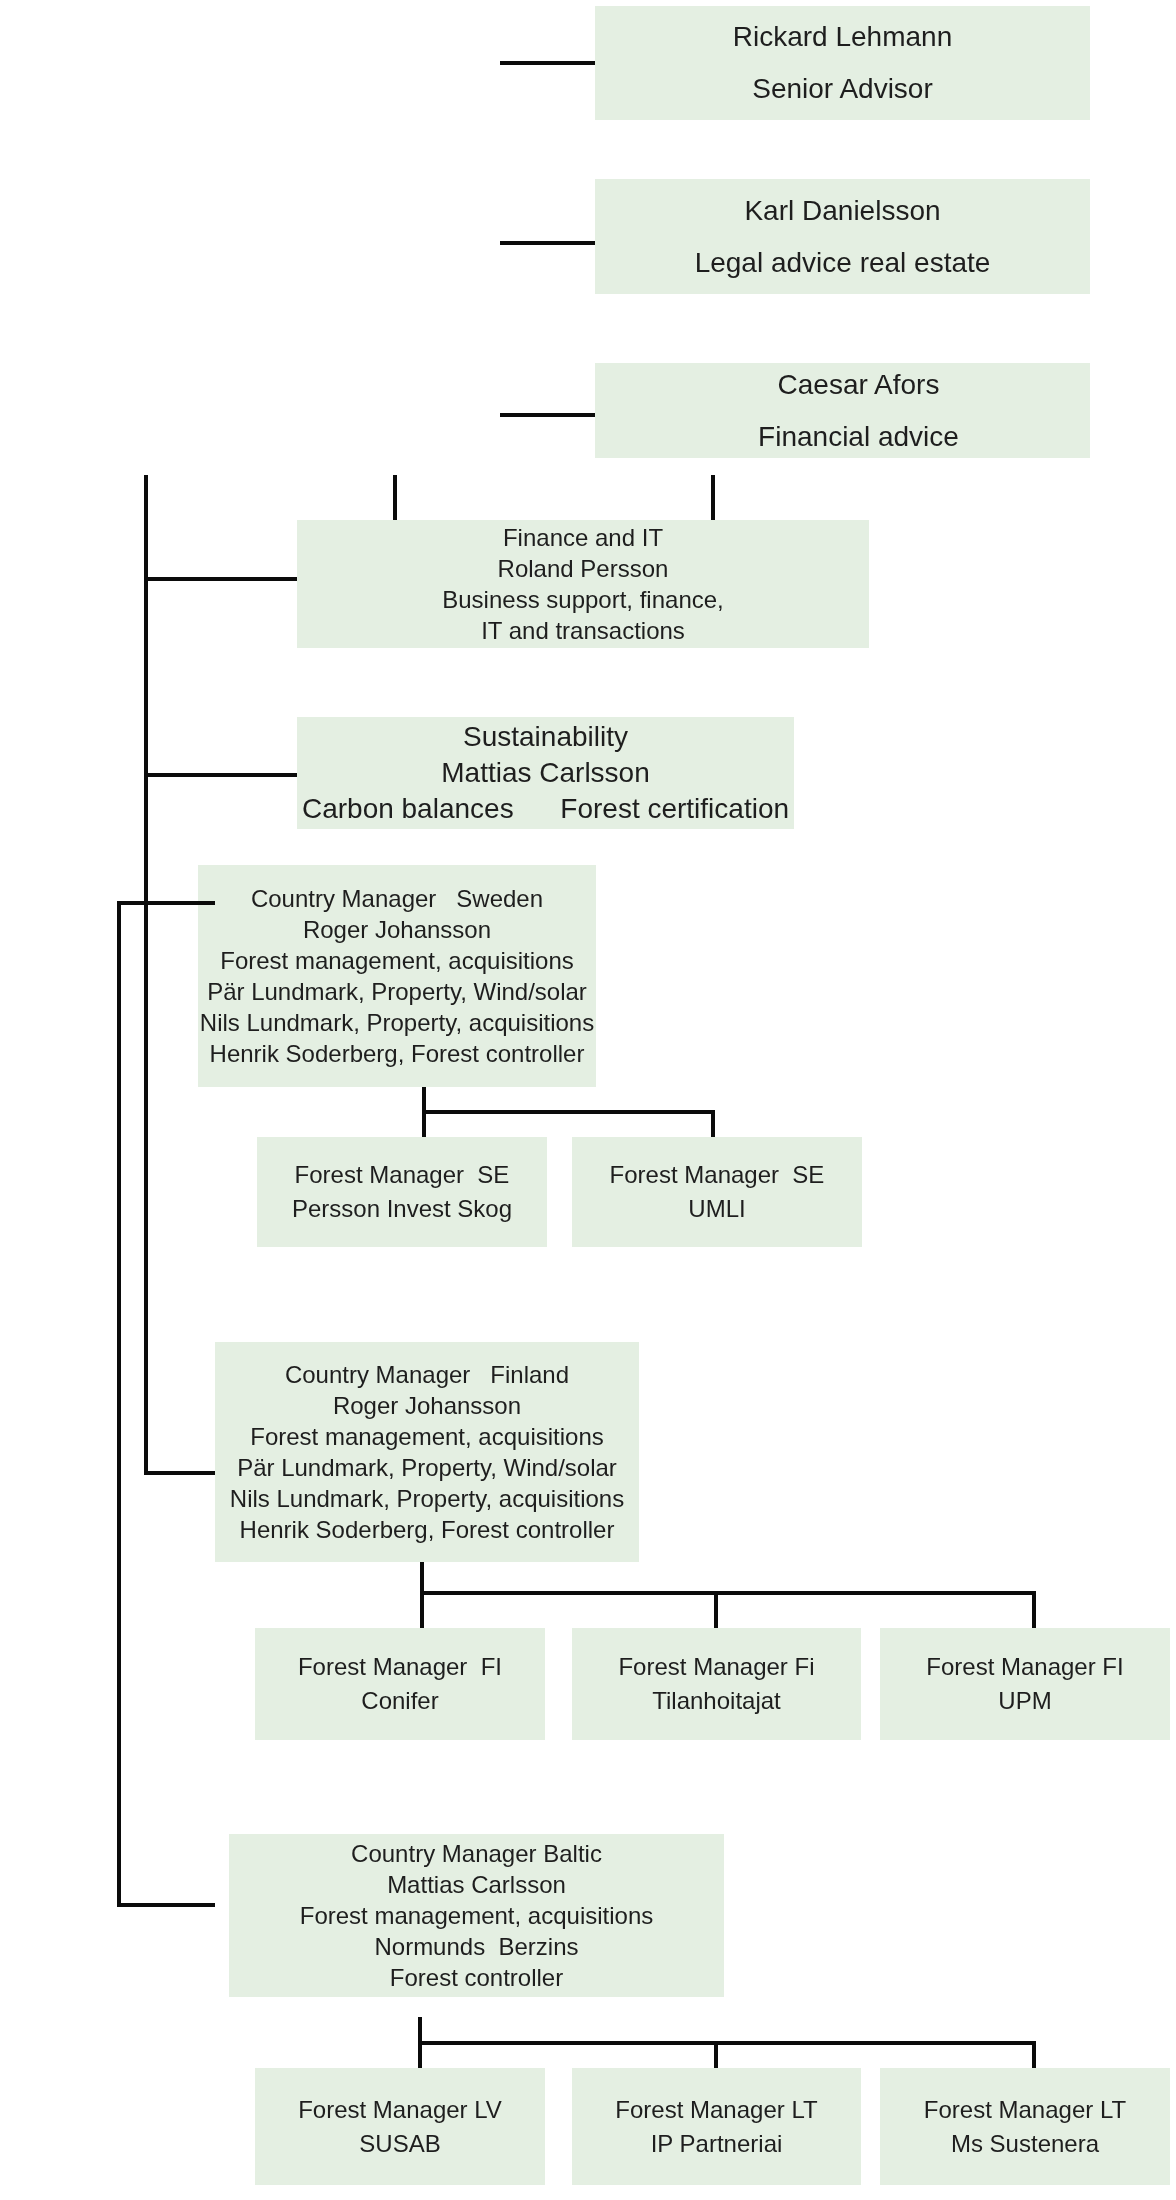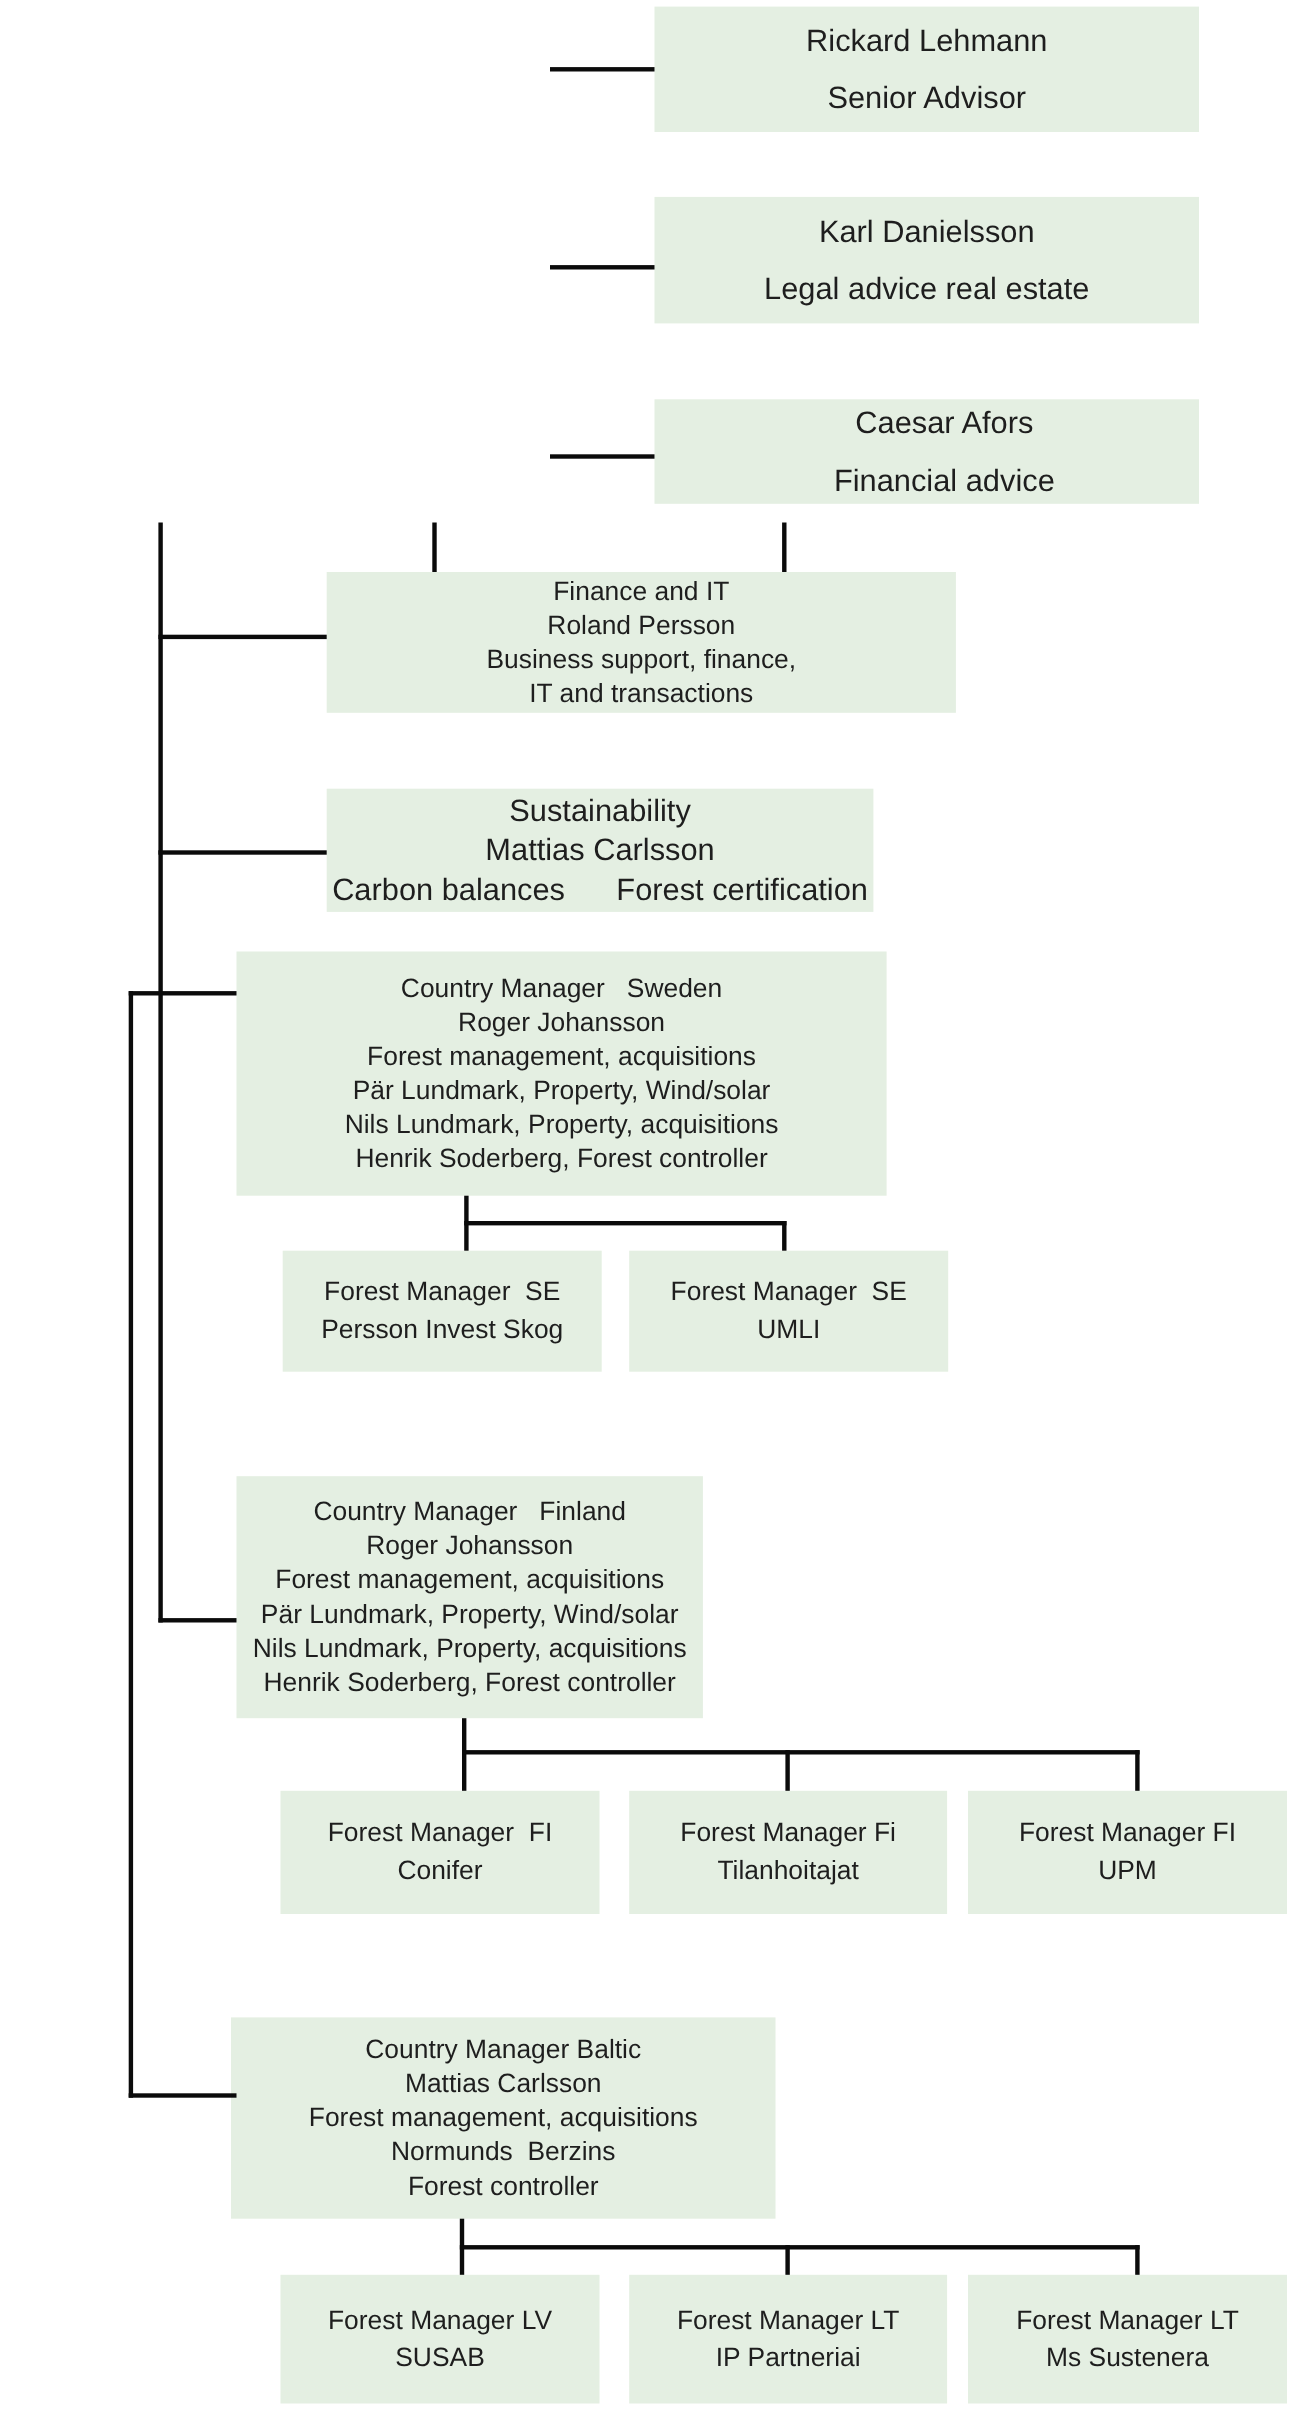--- a/index.html
+++ b/index.html
@@ -56,21 +56,21 @@
 Financial advice</div>
 
   <div class="box staff" style="left:297px; top:520px; width:572px; height:128px;">Finance and IT
 Roland Persson
 Business support, finance,
 IT and transactions</div>
   <div class="box sustain" style="left:297px; top:717px; width:497px; height:112px;">Sustainability
 Mattias Carlsson
 Carbon balances      Forest certification</div>
 
-  <div class="box country" style="left:215px; top:865px; width:591px; height:222px;">Country Manager   Sweden
+  <div class="box country" style="left:198px; top:865px; width:398px; height:222px;">Country Manager   Sweden
 Roger Johansson
 Forest management, acquisitions
 Pär Lundmark, Property, Wind/solar
 Nils Lundmark, Property, acquisitions
 Henrik Soderberg, Forest controller</div>
   <div class="box fmgr" style="left:257px; top:1137px; width:290px; height:110px;">Forest Manager  SE
 Persson Invest Skog</div>
   <div class="box fmgr" style="left:572px; top:1137px; width:290px; height:110px;">Forest Manager  SE
 UMLI</div>
 
@@ -80,21 +80,21 @@
 Pär Lundmark, Property, Wind/solar
 Nils Lundmark, Property, acquisitions
 Henrik Soderberg, Forest controller</div>
   <div class="box fmgr" style="left:255px; top:1628px; width:290px; height:112px;">Forest Manager  FI
 Conifer</div>
   <div class="box fmgr" style="left:572px; top:1628px; width:289px; height:112px;">Forest Manager Fi
 Tilanhoitajat</div>
   <div class="box fmgr" style="left:880px; top:1628px; width:290px; height:112px;">Forest Manager FI
 UPM</div>
 
-  <div class="box country" style="left:210px; top:1834px; width:495px; height:183px;">Country Manager Baltic
+  <div class="box country" style="left:229px; top:1834px; width:495px; height:163px;">Country Manager Baltic
 Mattias Carlsson
 Forest management, acquisitions
 Normunds  Berzins
 Forest controller</div>
   <div class="box fmgr" style="left:255px; top:2068px; width:290px; height:117px;">Forest Manager LV
 SUSAB</div>
   <div class="box fmgr" style="left:572px; top:2068px; width:289px; height:117px;">Forest Manager LT
 IP Partneriai</div>
   <div class="box fmgr" style="left:880px; top:2068px; width:290px; height:117px;">Forest Manager LT
 Ms Sustenera</div>

